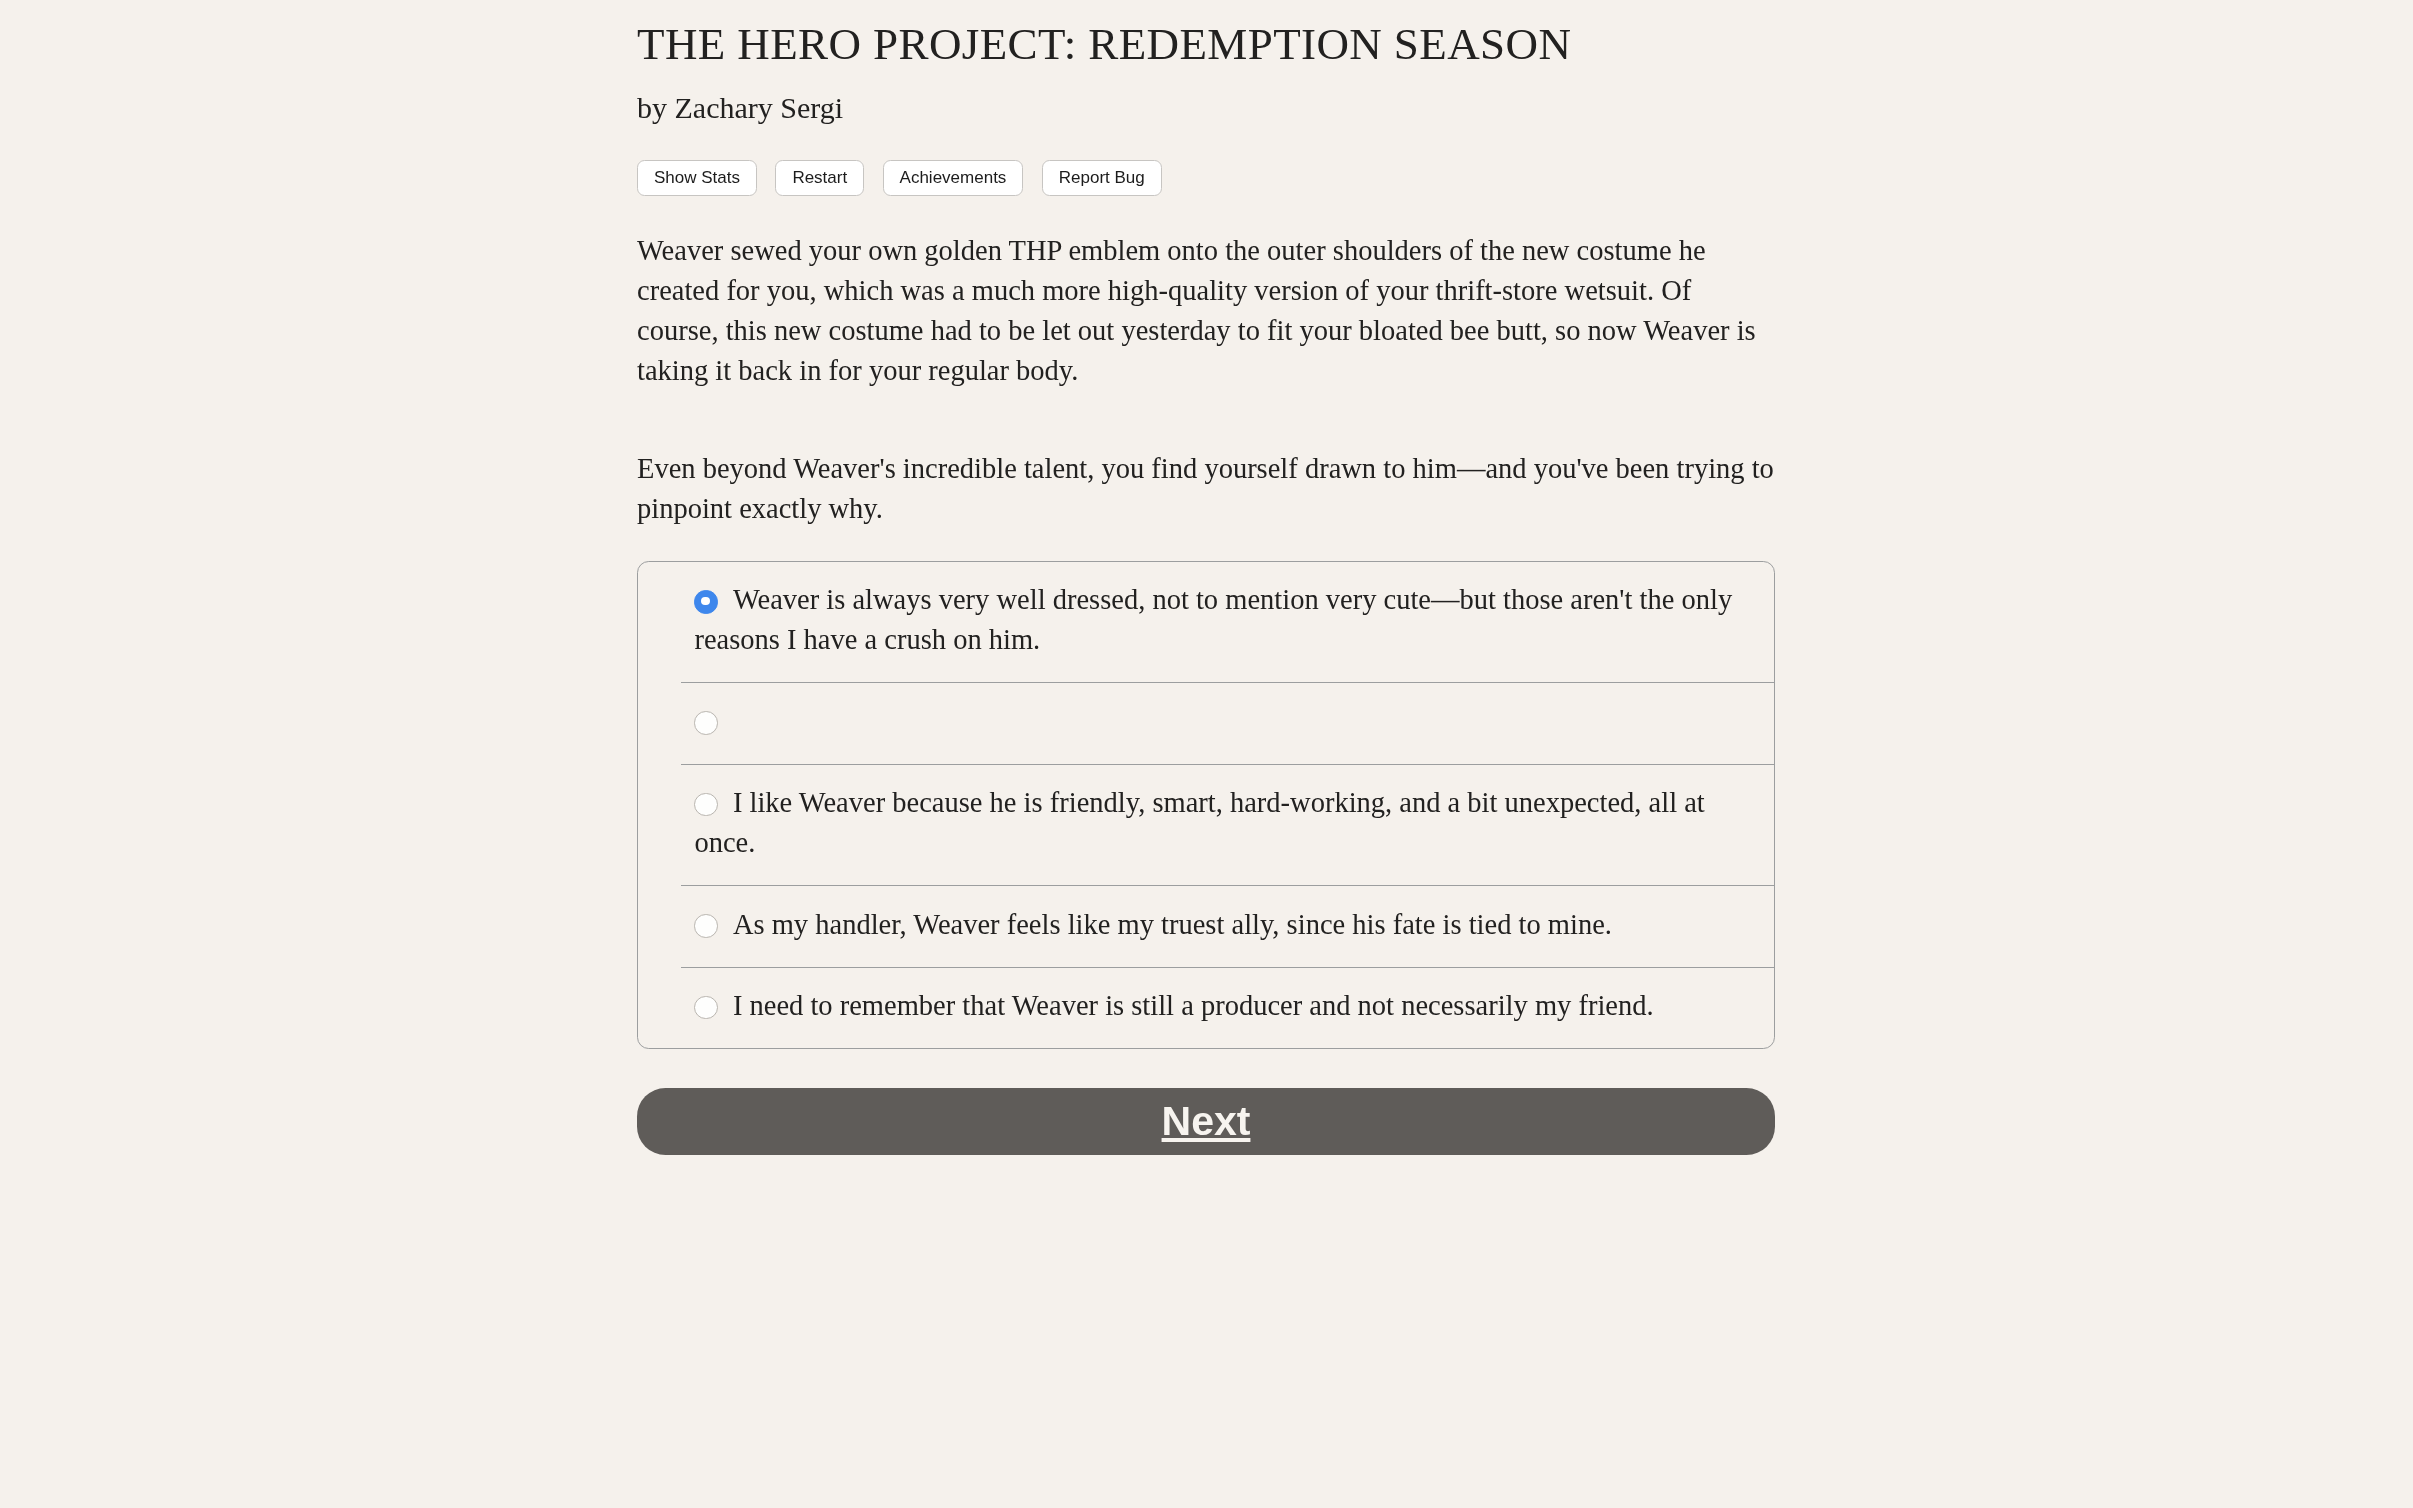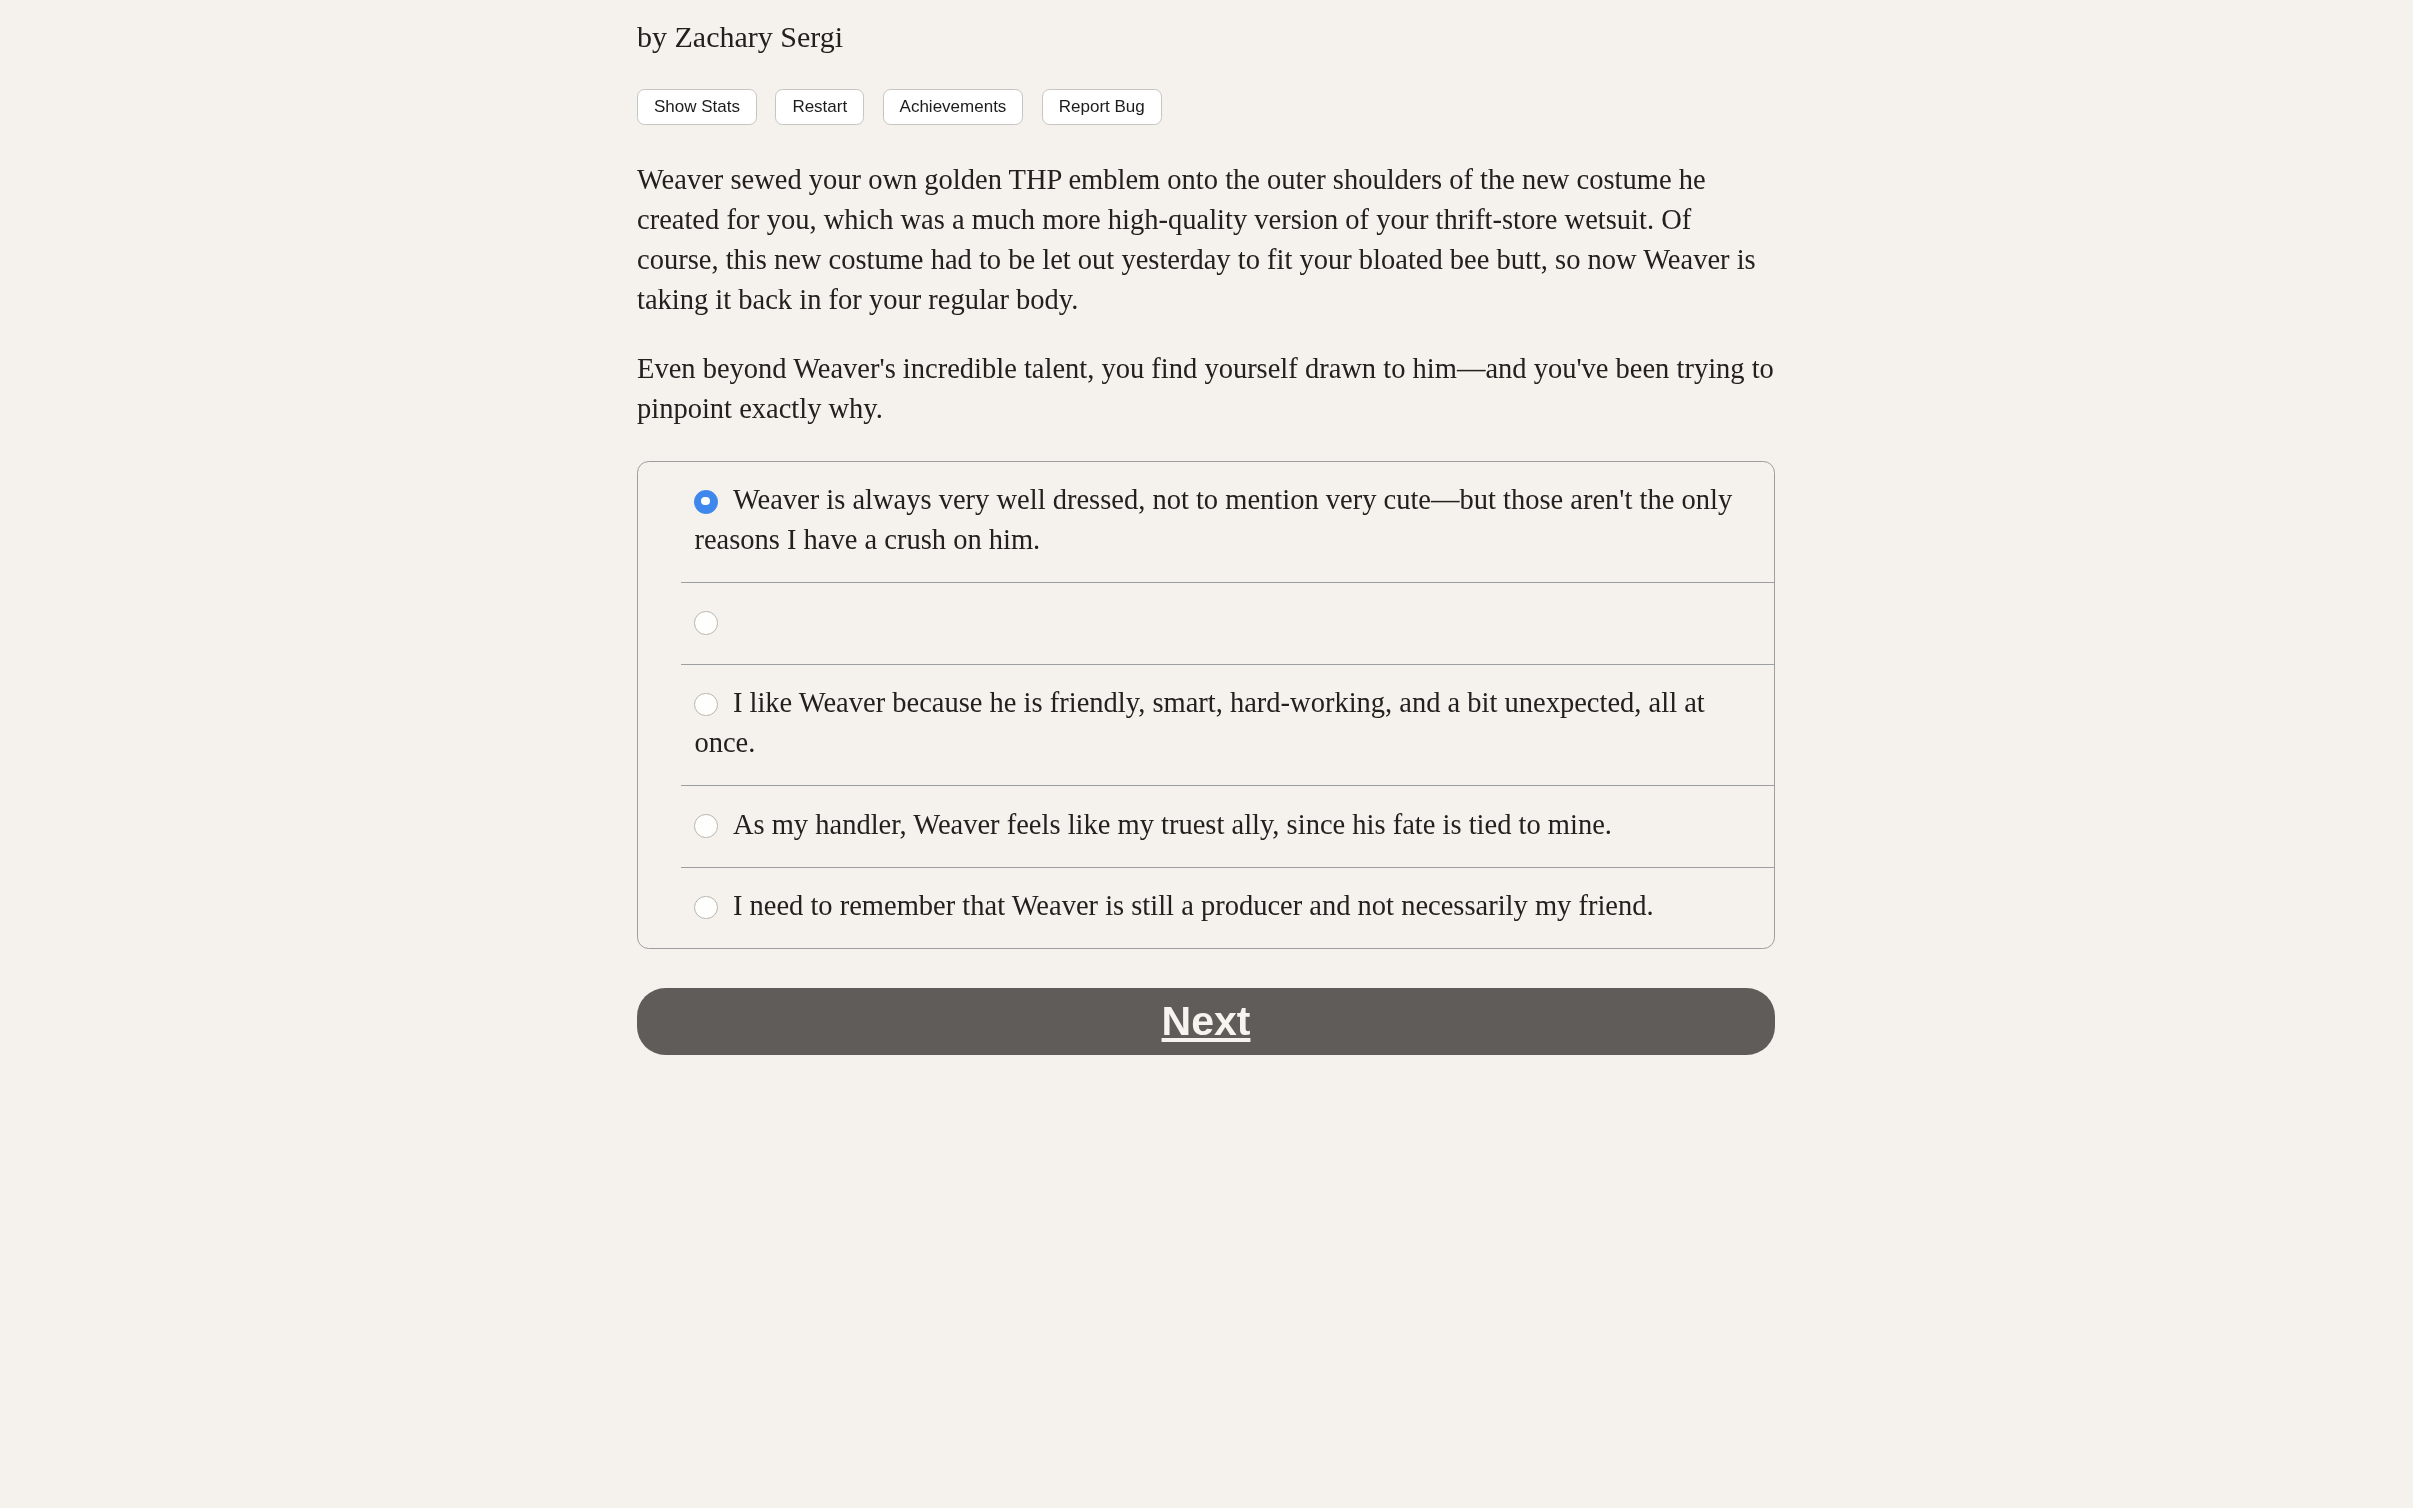--- a/index.html
+++ b/index.html
@@ -53,21 +53,21 @@
     align-items: center;
     cursor: pointer;
     white-space: nowrap;
   }
   .story p {
     font-size: 28.5px;
     line-height: 40px;
     margin: 35px 0 0;
   }
   .story p + p {
-    margin-top: 29px;
+    margin-top: 58px;
   }
   .choices {
     margin-top: 32px;
     border: 1.7px solid var(--box-border, #9C9E9F);
     border-radius: 11.7px;
     overflow: hidden;
     padding-left: 43px;
   }
   .choice {
     display: block;
@@ -120,20 +120,21 @@
     cursor: pointer;
     text-align: center;
     text-decoration: underline;
   }
 </style>
 </head>
 <body>
 
 <main class="content">
 
+  <h1 class="title">THE HERO PROJECT: REDEMPTION SEASON</h1>
 
   <div class="byline">by Zachary Sergi</div>
 
   <div class="toolbar">
     <button class="tb-button">Show Stats</button>
     <button class="tb-button">Restart</button>
     <button class="tb-button">Achievements</button>
     <button class="tb-button">Report Bug</button>
   </div>
 

